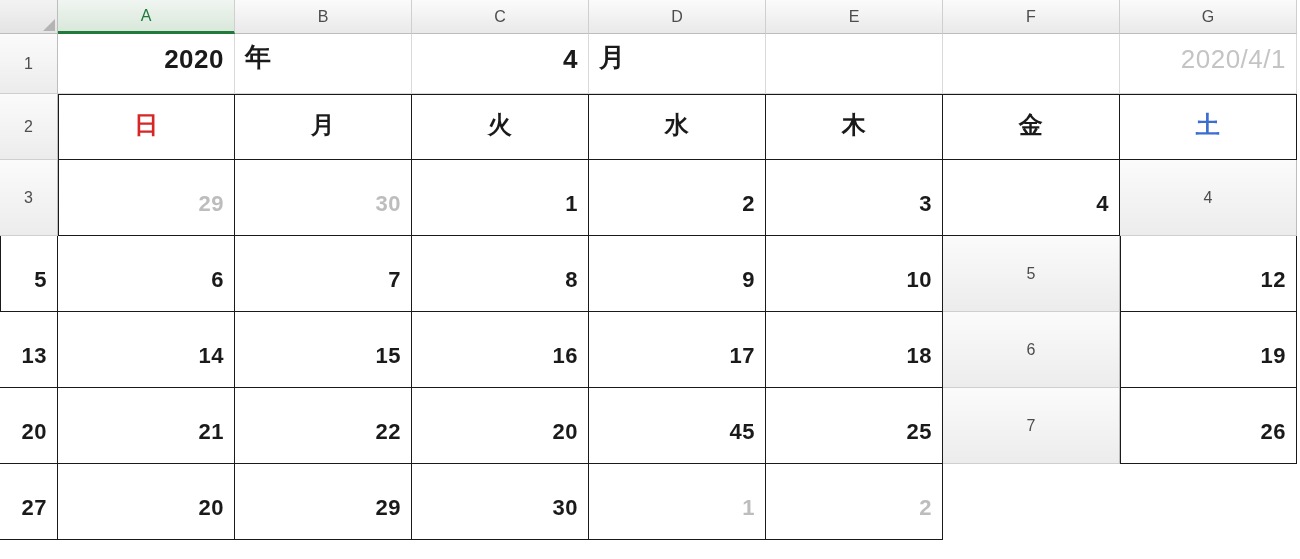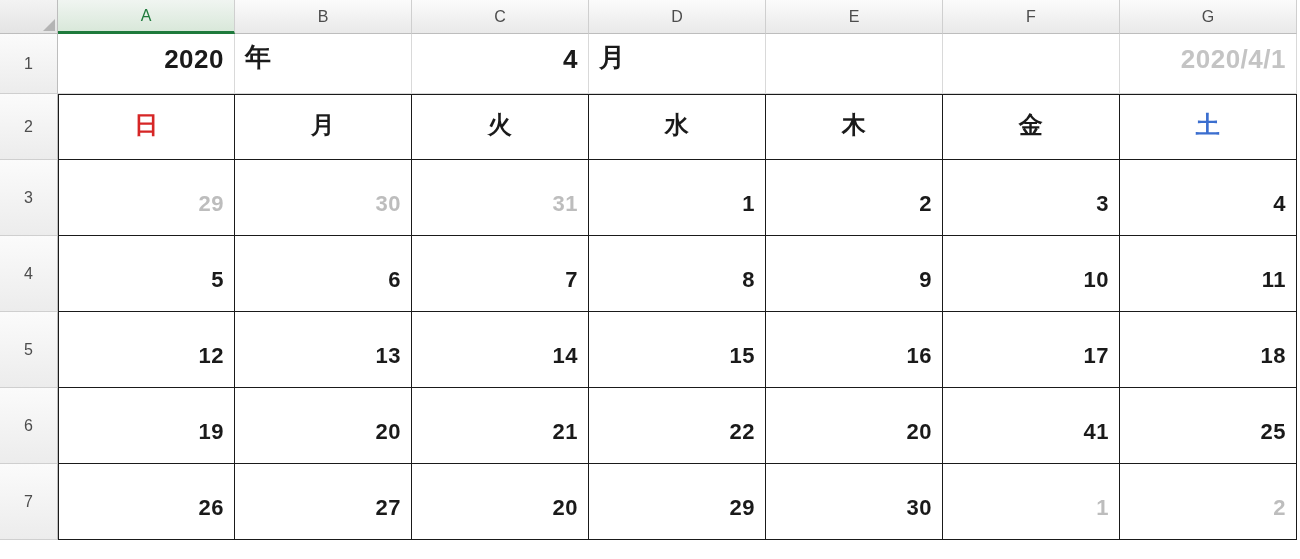--- a/index.html
+++ b/index.html
@@ -96,21 +96,21 @@
   }
   .calgrid.left {
     border-left: 1px solid #1a1a1a;
   }
   .dow {
     font-size: 24px;
   }
   .dow.sun { color: #d62626; }
   .dow.sat { color: #3b6ecf; }
   .dim { color: #bdbdbd; }
-  .light { color: #c4c4c4; font-weight:700; }
+  .light { color: #c4c4c4; font-weight:400; }
   .r1big { font-size: 26px; }
 </style>
 </head>
 <body>
 
 <div class="sheet">
 
   <div class="corner"></div>
   <div class="col-h active">A</div>
   <div class="col-h">B</div>
@@ -134,51 +134,49 @@
   <div class="cell calgrid top al-center dow">月</div>
   <div class="cell calgrid top al-center dow">火</div>
   <div class="cell calgrid top al-center dow">水</div>
   <div class="cell calgrid top al-center dow">木</div>
   <div class="cell calgrid top al-center dow">金</div>
   <div class="cell calgrid top al-center dow sat">土</div>
 
   <div class="row-h">3</div>
   <div class="cell calgrid left dim">29</div>
   <div class="cell calgrid dim">30</div>
-  <div class="cell calgrid dim">31</div>
   <div class="cell calgrid">1</div>
   <div class="cell calgrid">2</div>
   <div class="cell calgrid">3</div>
   <div class="cell calgrid">4</div>
 
   <div class="row-h">4</div>
   <div class="cell calgrid left">5</div>
   <div class="cell calgrid">6</div>
   <div class="cell calgrid">7</div>
   <div class="cell calgrid">8</div>
   <div class="cell calgrid">9</div>
   <div class="cell calgrid">10</div>
-  <div class="cell calgrid">11</div>
 
   <div class="row-h">5</div>
   <div class="cell calgrid left">12</div>
   <div class="cell calgrid">13</div>
   <div class="cell calgrid">14</div>
   <div class="cell calgrid">15</div>
   <div class="cell calgrid">16</div>
   <div class="cell calgrid">17</div>
   <div class="cell calgrid">18</div>
 
   <div class="row-h">6</div>
   <div class="cell calgrid left">19</div>
   <div class="cell calgrid">20</div>
   <div class="cell calgrid">21</div>
   <div class="cell calgrid">22</div>
   <div class="cell calgrid">20</div>
-  <div class="cell calgrid">41</div>
+  <div class="cell calgrid">45</div>
   <div class="cell calgrid">25</div>
 
   <div class="row-h">7</div>
   <div class="cell calgrid left">26</div>
   <div class="cell calgrid">27</div>
   <div class="cell calgrid">20</div>
   <div class="cell calgrid">29</div>
   <div class="cell calgrid">30</div>
   <div class="cell calgrid dim">1</div>
   <div class="cell calgrid dim">2</div>

